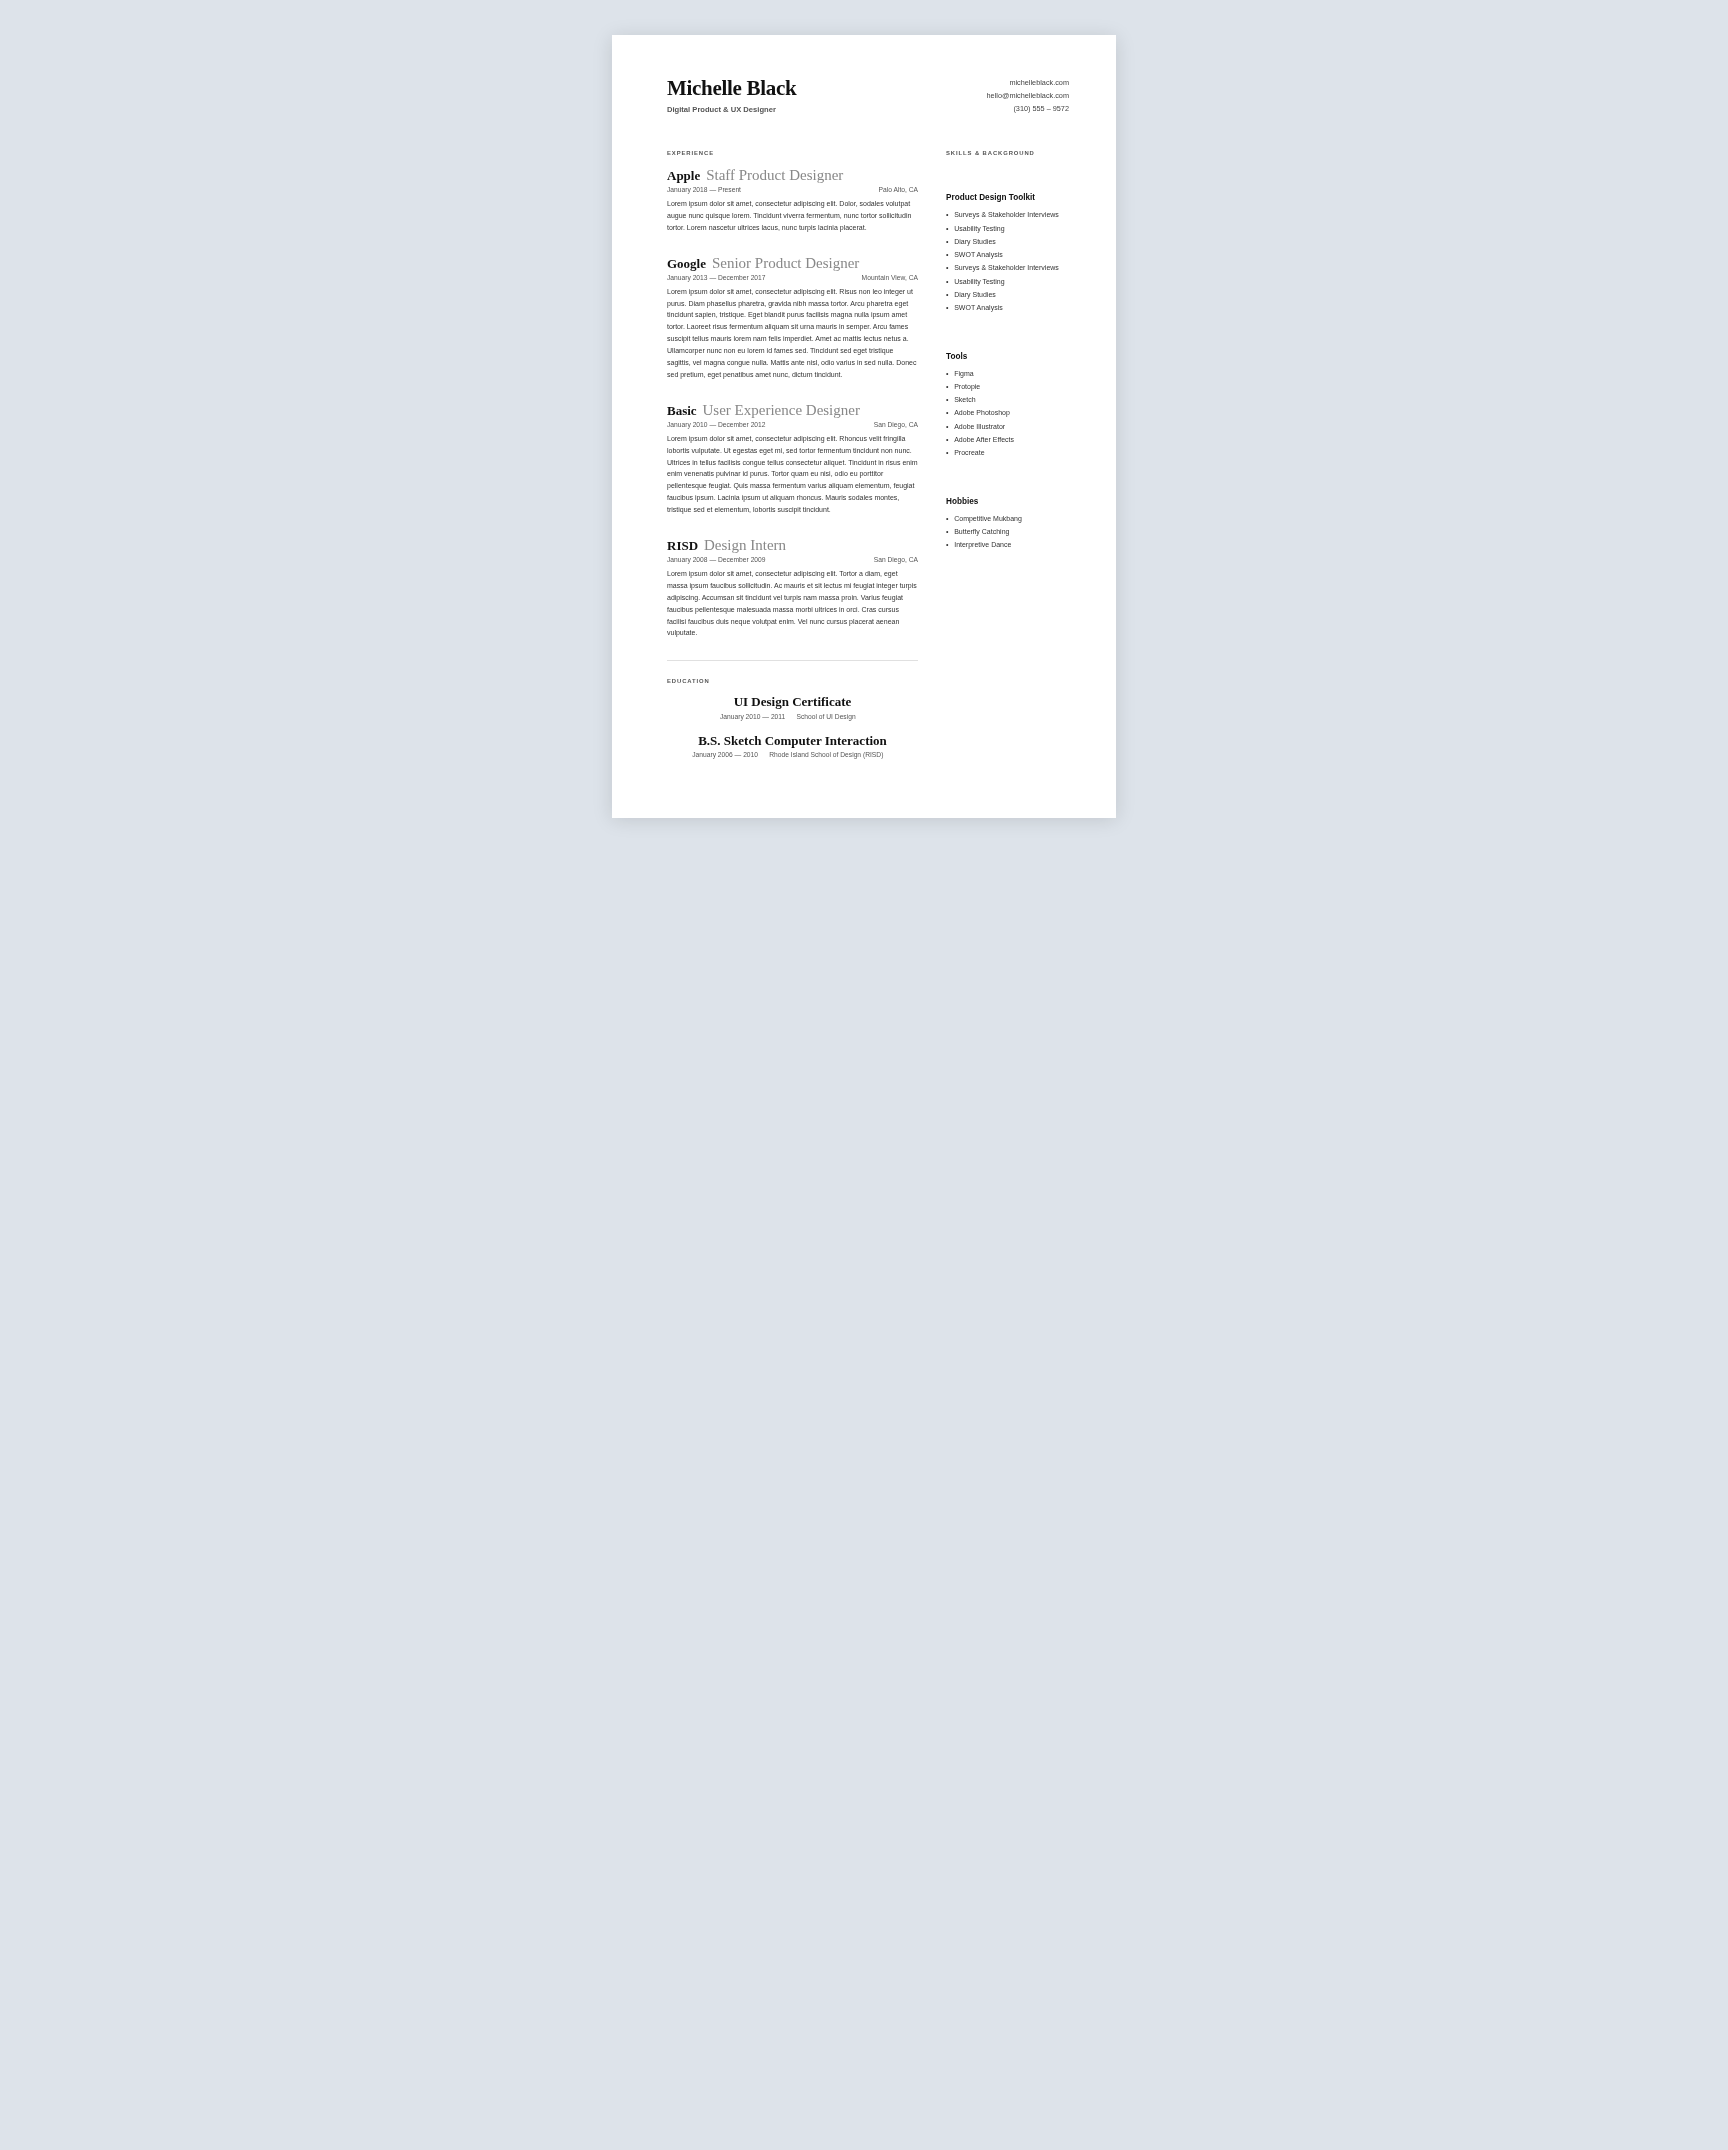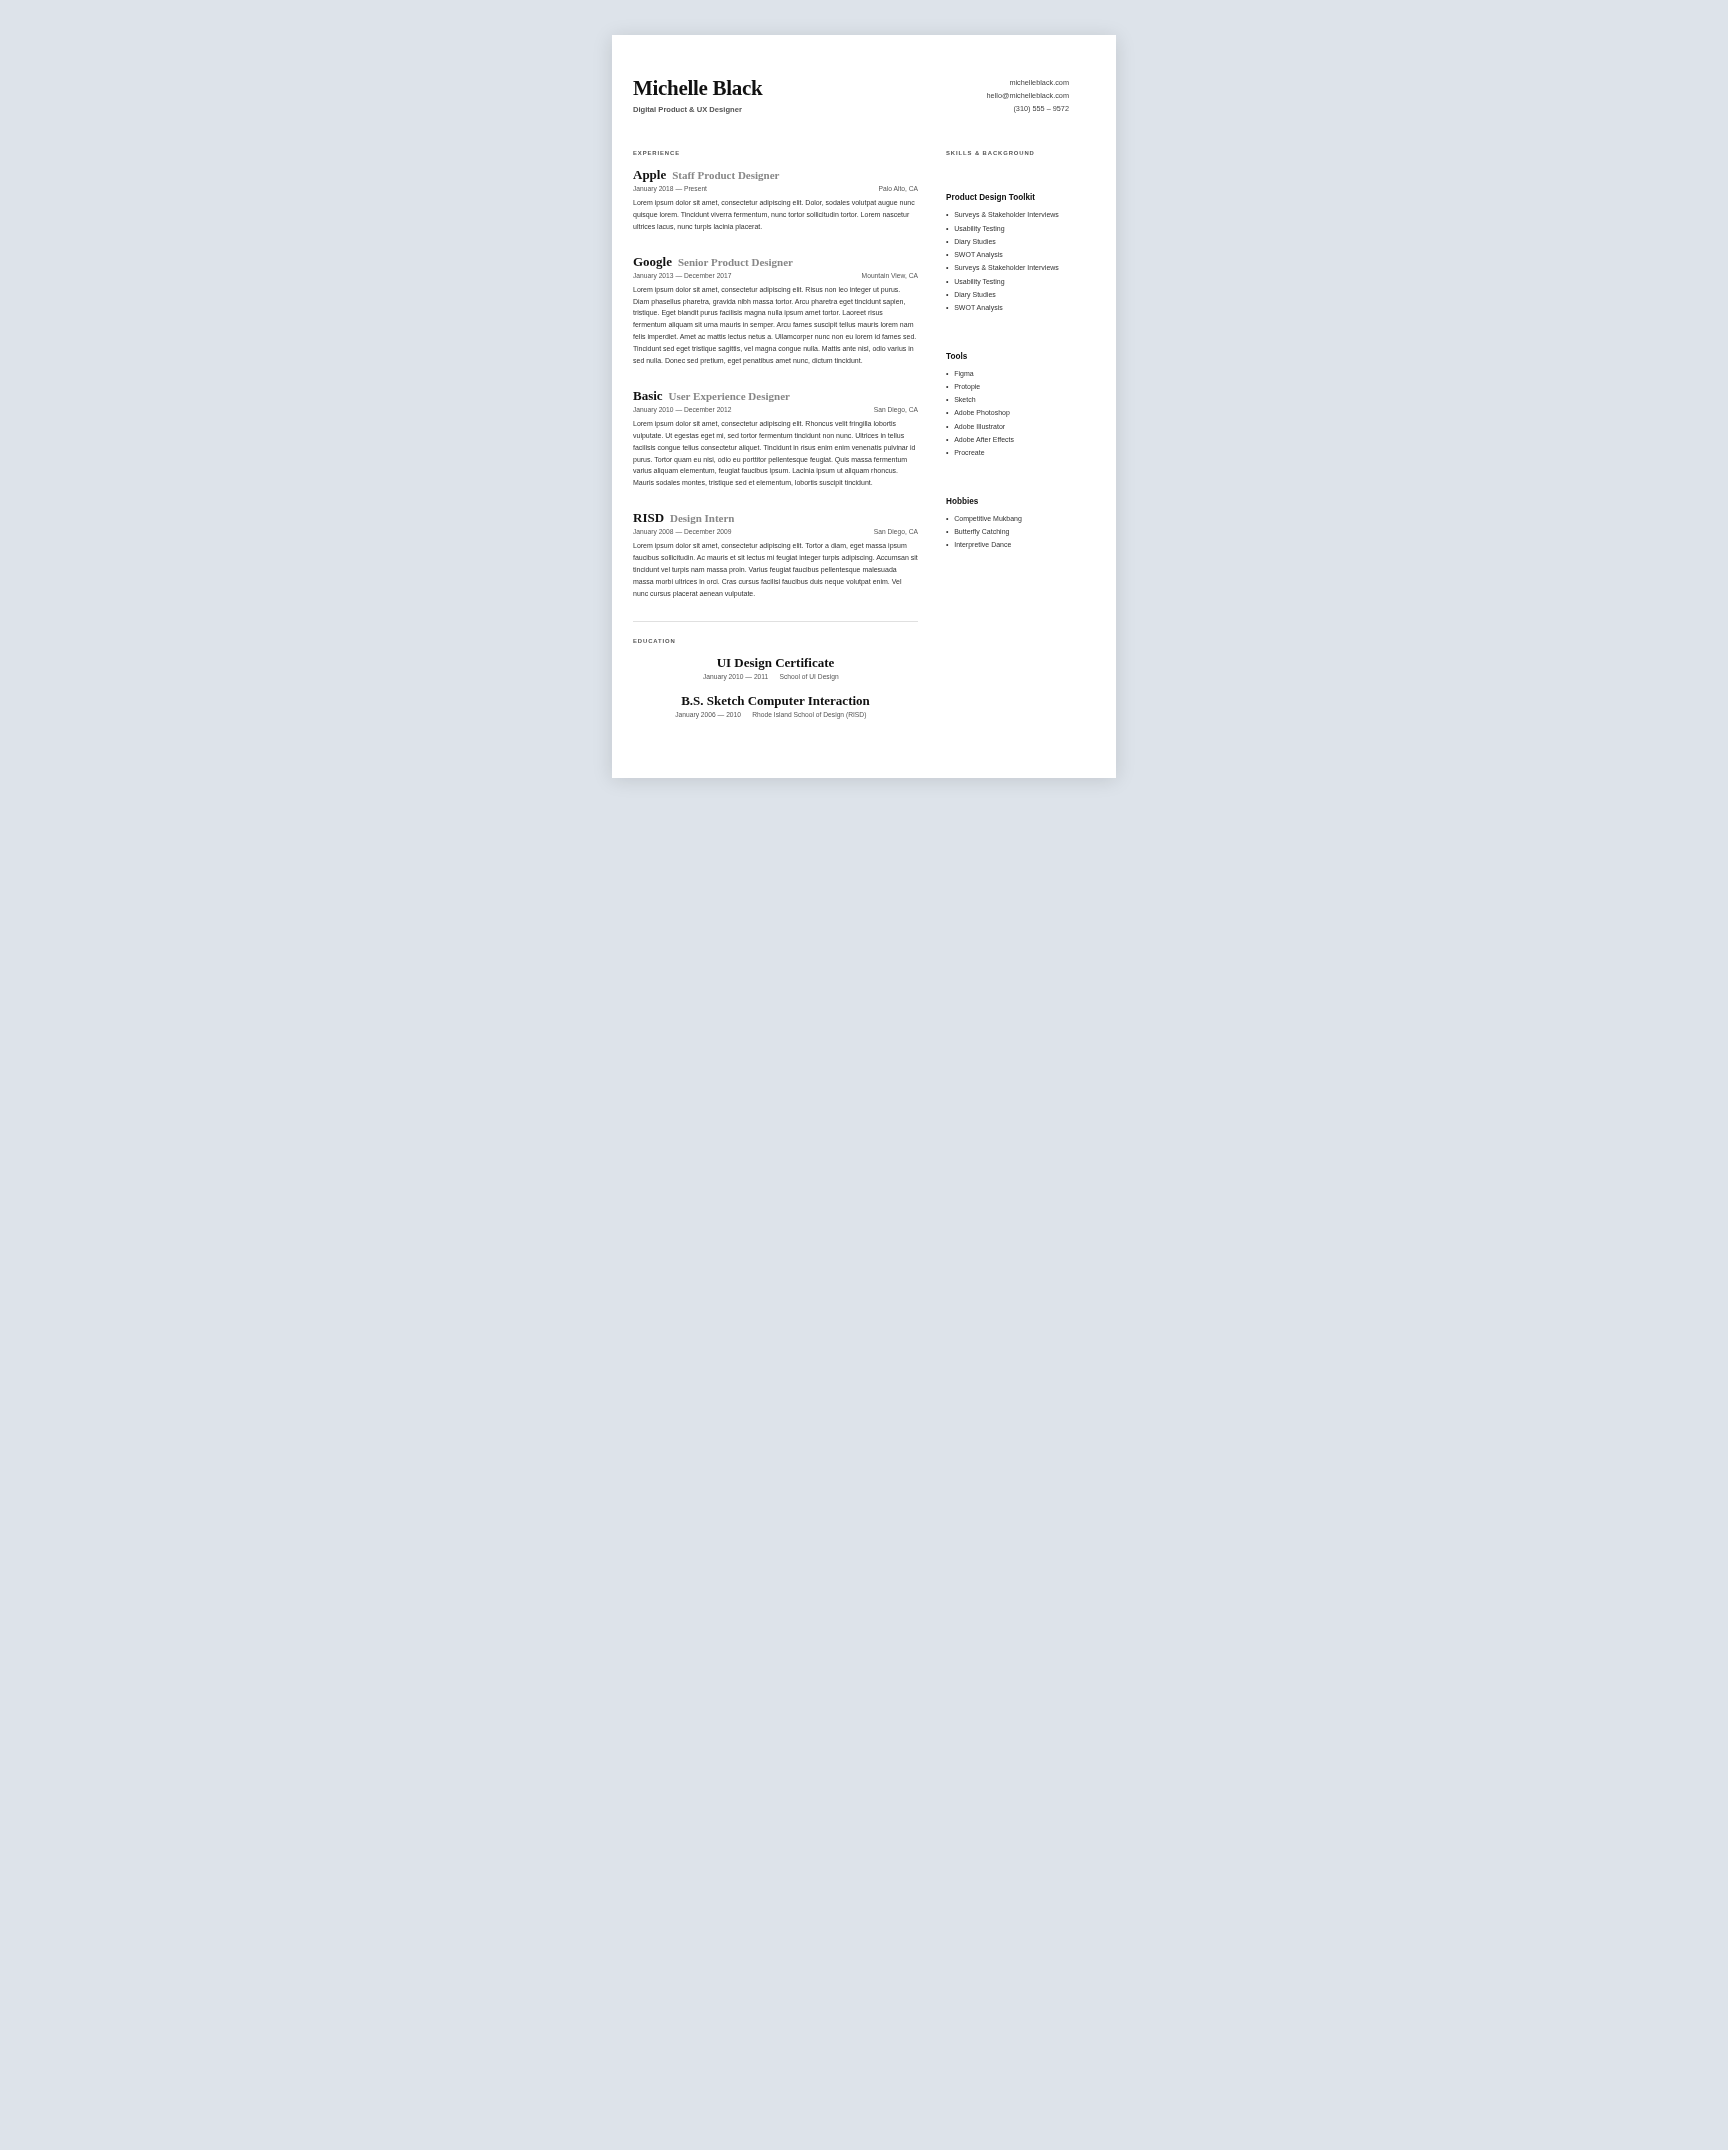--- a/index.html
+++ b/index.html
@@ -9,21 +9,21 @@
       display: flex;
       justify-content: center;
       align-items: flex-start;
       padding: 35px 23.5px;
       font-family: Georgia, 'Times New Roman', serif;
     }
     .resume-page {
       background: #fff;
       width: 504px;
       min-height: 622px;
-      padding: 41px 47px 47px 21px;
+      padding: 41px 47px 47px 55px;
       box-shadow: 0 2.3px 19px rgba(0,0,0,0.13);
     }
     
     .header {
       display: flex;
       justify-content: space-between;
       align-items: flex-start;
       margin-bottom: 35px;
     }
     .header-left {}
@@ -81,22 +81,22 @@
       gap: 5.9px;
       margin-bottom: 2.3px;
     }
     .exp-company {
       font-size: 13px;
       font-weight: 700;
       color: #111;
       font-family: Georgia, serif;
     }
     .exp-role {
-      font-size: 11px;
-      font-weight: 700;
+      font-size: 15px;
+      font-weight: 400;
       color: #888;
       font-family: Georgia, serif;
     }
     .exp-meta {
       display: flex;
       justify-content: space-between;
       font-size: 6.7px;
       color: #555;
       font-family: Arial, sans-serif;
       margin-bottom: 4.7px;

